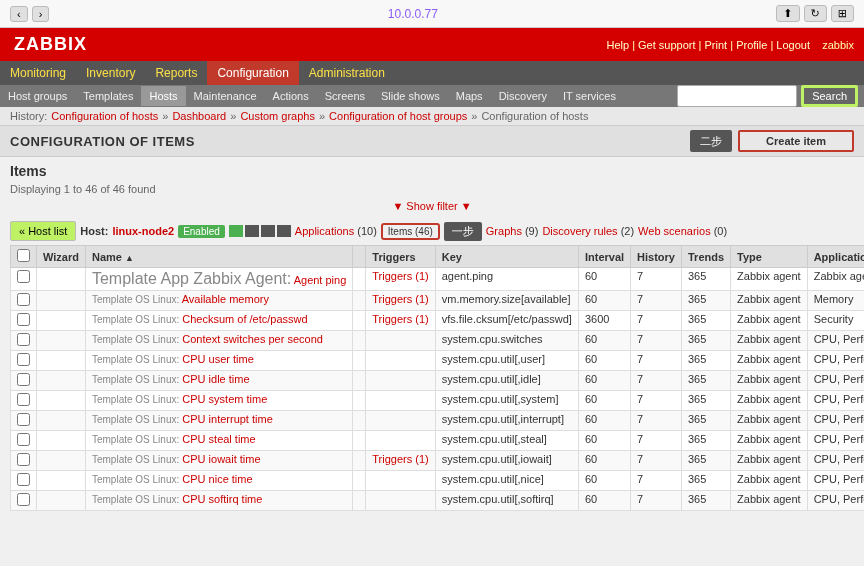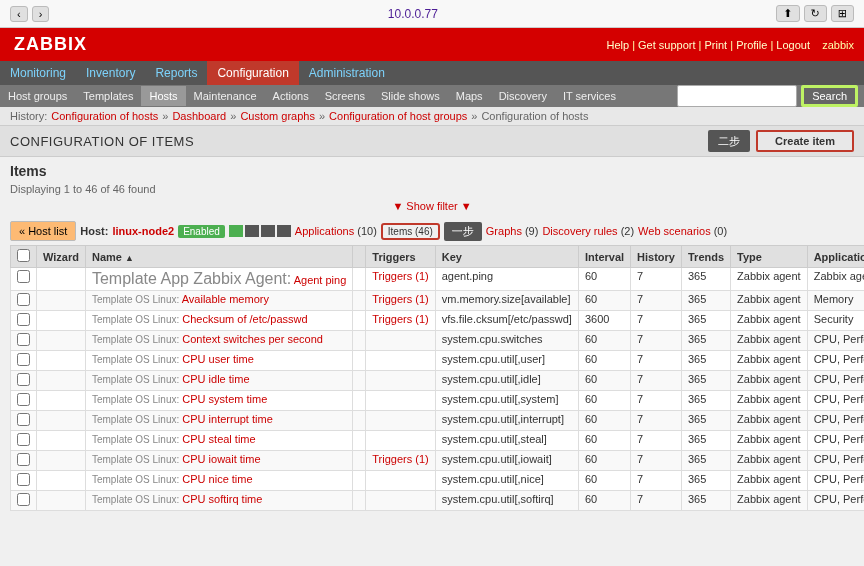--- a/index.html
+++ b/index.html
@@ -1,66 +1,66 @@
 <!DOCTYPE html>
 <html><head>
   <meta charset="utf-8">
   <style>
     * { box-sizing: border-box; margin: 0; padding: 0; }
     body { font-family: Arial, sans-serif; font-size: 12px; background: #f0f0f0; color: #333; }
 
     
     .top-bar { background: #f8f8f8; border-bottom: 1px solid #ccc; padding: 4px 10px; display: flex; justify-content: space-between; align-items: center; height: 28px; }
-    .top-bar .url { flex: 1; text-align: center; font-size: 12px; color: #4c1d95; }
+    .top-bar .url { flex: 1; text-align: center; font-size: 12px; color: #8b5cf6; }
     .nav-controls { display: flex; gap: 4px; }
     .nav-btn { background: #e0e0e0; border: 1px solid #bbb; border-radius: 3px; padding: 1px 6px; font-size: 11px; cursor: pointer; }
 
     
     .zabbix-header { background: #d40000; padding: 4px 10px; display: flex; justify-content: space-between; align-items: center; }
     .zabbix-logo { color: white; font-size: 18px; font-weight: bold; letter-spacing: 1px; background: #d40000; padding: 2px 4px; }
     .header-links { color: #ffc; font-size: 11px; }
     .header-links a { color: #ffc; text-decoration: none; }
     .header-links span { color: #ffa; }
 
     
     .main-nav { background: #555; display: flex; align-items: center; }
-    .main-nav a { color: #7dd3fc; text-decoration: none; padding: 5px 10px; font-size: 12px; display: block; }
+    .main-nav a { color: #fde047; text-decoration: none; padding: 5px 10px; font-size: 12px; display: block; }
     .main-nav a:hover, .main-nav a.active { background: #e53e3e; color: white; }
     .main-nav a.active { background: #c0392b; }
 
     
     .sub-nav { background: #777; display: flex; align-items: center; gap: 0; }
     .sub-nav a { color: #eee; text-decoration: none; padding: 4px 8px; font-size: 11px; }
     .sub-nav .search-area { margin-left: auto; display: flex; gap: 4px; padding-right: 6px; }
     .sub-nav input { padding: 2px 4px; font-size: 11px; border: 1px solid #aaa; border-radius: 2px; }
     .sub-nav button.search-btn { background: #666; color: white; border: 3px solid #bef264; padding: 2px 8px; font-size: 11px; cursor: pointer; border-radius: 2px; }
 
     
     .breadcrumb { background: #e8e8e8; border-bottom: 1px solid #ccc; padding: 3px 10px; font-size: 11px; color: #666; display: flex; align-items: center; gap: 4px; }
     .breadcrumb a { color: #c00; text-decoration: none; }
 
     
     .page-header { background: #e0e0e0; border-bottom: 1px solid #ccc; padding: 4px 10px; display: flex; justify-content: space-between; align-items: center; }
-    .page-header .title { font-size: 13px; font-weight: normal; color: #333; letter-spacing: 0.5px; }
+    .page-header .title { font-size: 13px; font-weight: bold; color: #333; letter-spacing: 0.5px; }
     .page-header .actions { display: flex; gap: 6px; }
     .btn-step2 { background: #555; color: white; border: none; padding: 3px 10px; font-size: 11px; cursor: pointer; border-radius: 2px; }
-    .btn-create { background: #e8e8e8; color: #333; border: 2px solid #c0392b; padding: 3px 17px; font-size: 11px; cursor: pointer; border-radius: 2px; font-weight: bold; }
+    .btn-create { background: #e8e8e8; color: #333; border: 2px solid #c0392b; padding: 3px 26px; font-size: 11px; cursor: pointer; border-radius: 2px; font-weight: bold; }
 
     
     .items-section { padding: 6px 10px; }
     .items-title { font-size: 14px; font-weight: bold; margin-bottom: 4px; }
     .items-count { font-size: 11px; color: #666; margin-bottom: 4px; }
 
     
     .show-filter { text-align: center; margin-bottom: 4px; }
     .show-filter a { font-size: 11px; color: #c00; text-decoration: none; }
 
     
     .tab-bar { display: flex; align-items: center; gap: 4px; padding: 4px 0; flex-wrap: wrap; }
-    .tab-bar .host-list { background: #fdba74; border: 1px solid #bbb; padding: 3px 8px; font-size: 11px; cursor: pointer; border-radius: 2px; }
+    .tab-bar .host-list { background: #bef264; border: 1px solid #bbb; padding: 3px 8px; font-size: 11px; cursor: pointer; border-radius: 2px; }
 
     
     .items-table { width: 100%; border-collapse: collapse; font-size: 11px; }
     .items-table th { background: #e0e0e0; border: 1px solid #ccc; padding: 3px 6px; text-align: left; font-weight: bold; white-space: nowrap; }
     .items-table td { border: 1px solid #ddd; padding: 2px 6px; white-space: nowrap; vertical-align: top; }
     .items-table tr:nth-child(even) td { background: #f9f9f9; }
     .items-table tr:nth-child(odd) td { background: #fff; }
     .items-table a { color: #c00; text-decoration: none; }
     .sort-icon { font-size: 9px; }
     th.sortable { cursor: pointer; }

